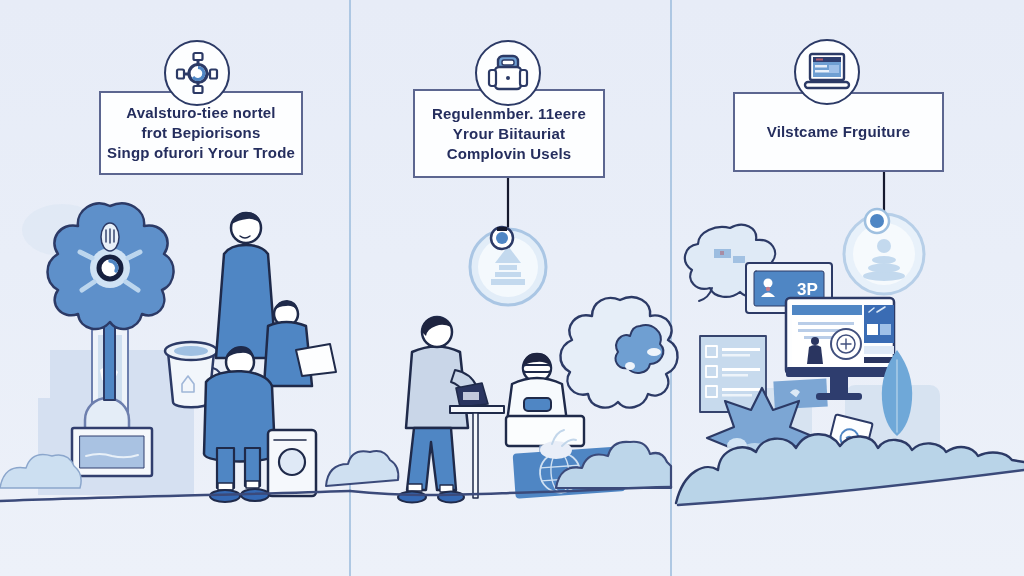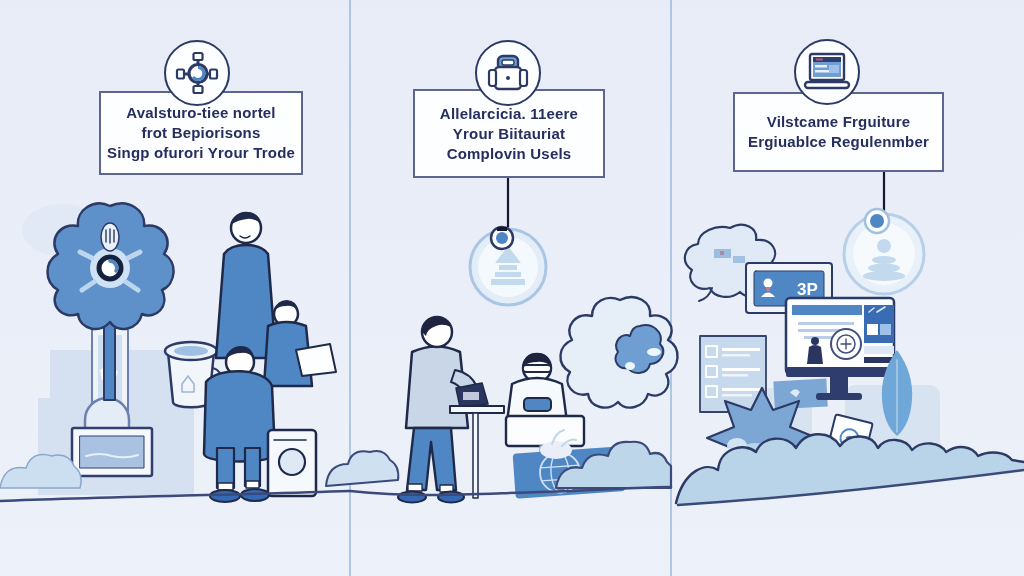--- a/index.html
+++ b/index.html
@@ -286,28 +286,27 @@
     </g>
   </svg>
 
   <div class="card" style="left:99px;top:91px;width:204px;height:84px">
     <div class="line">Avalsturo-tiee nortel</div>
     <div class="line">frot Bepiorisons</div>
     <div class="line">Singp ofurori Yrour Trode</div>
   </div>
 
   <div class="card" style="left:413px;top:89px;width:192px;height:89px">
-    <div class="line">Allelarcicia. 11eere</div>
+    <div class="line">Regulenmber. 11eere</div>
     <div class="line">Yrour Biitauriat</div>
     <div class="line">Complovin Usels</div>
   </div>
 
   <div class="card" style="left:733px;top:92px;width:211px;height:80px">
     <div class="line">Vilstcame Frguiture</div>
-    <div class="line">Ergiuablce Regulenmber</div>
   </div>
 
   <div class="icon-circle" style="left:164px;top:40px">
     <svg width="44" height="44" viewBox="0 0 44 44">
       <rect x="18.5" y="2" width="9" height="7" rx="1.5" fill="#fff" stroke="#2c3a66" stroke-width="2.2"></rect>
       <rect x="18.5" y="35" width="9" height="7" rx="1.5" fill="#fff" stroke="#2c3a66" stroke-width="2.2"></rect>
       <rect x="2" y="18.5" width="7" height="9" rx="1.5" fill="#fff" stroke="#2c3a66" stroke-width="2.2"></rect>
       <rect x="35" y="18.5" width="7" height="9" rx="1.5" fill="#fff" stroke="#2c3a66" stroke-width="2.2"></rect>
       <line x1="23" y1="9" x2="23" y2="14" stroke="#2c3a66" stroke-width="3"></line>
       <line x1="23" y1="30" x2="23" y2="35" stroke="#2c3a66" stroke-width="3"></line>

